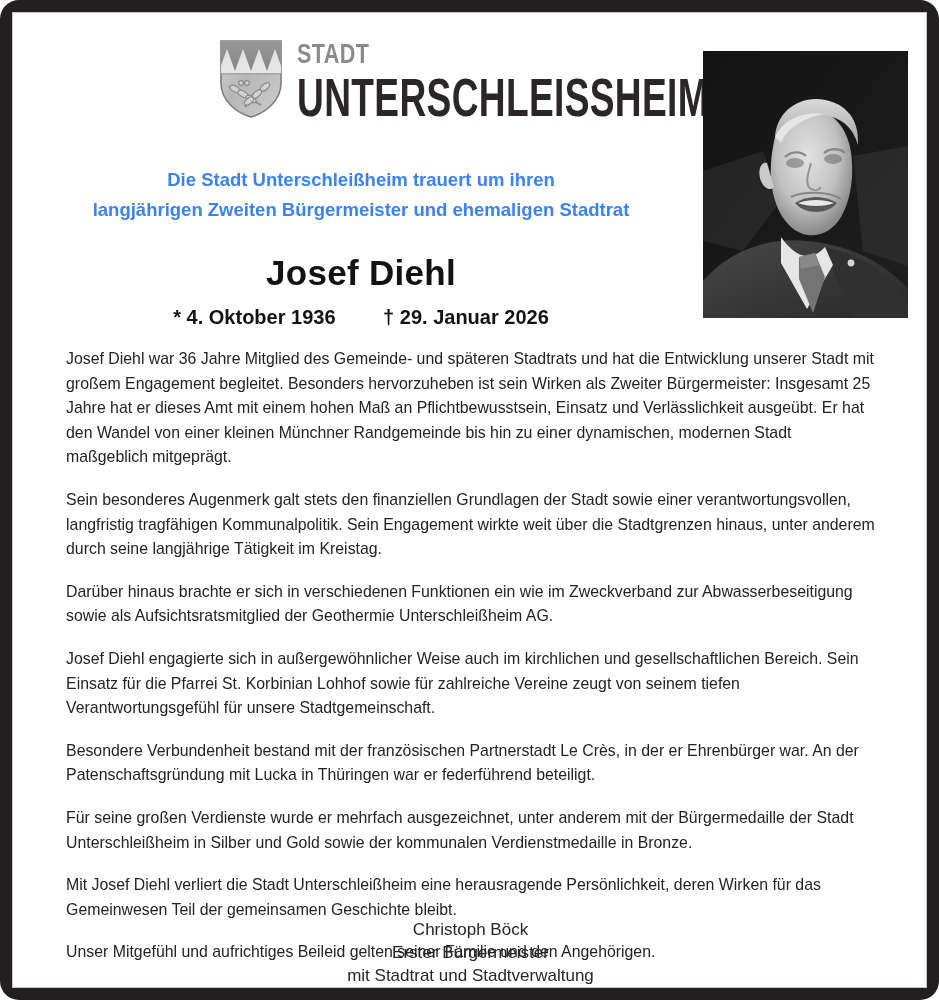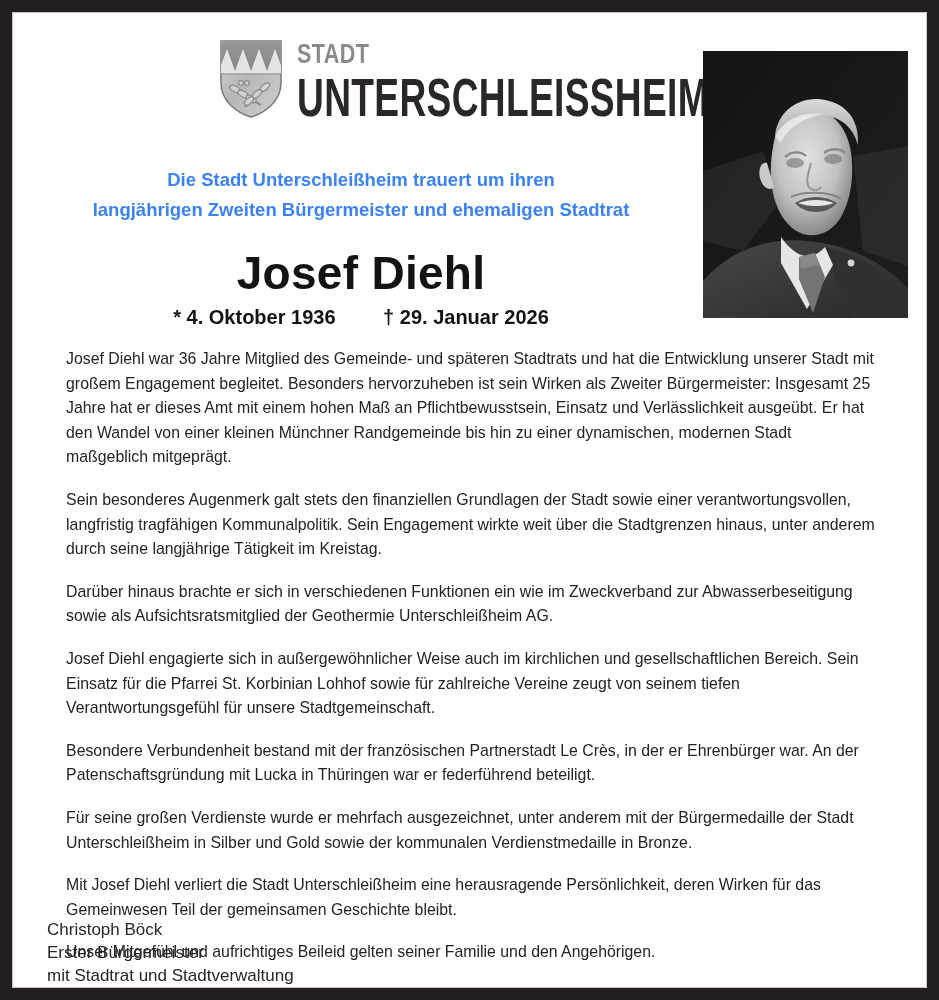--- a/index.html
+++ b/index.html
@@ -11,20 +11,21 @@
 
   #page {
     position: relative;
     width: 939px;
     height: 1000px;
     box-sizing: border-box;
     background: #231f20;
     padding: 12px;
     overflow: hidden;
     font-family: "Liberation Sans", sans-serif;
+    border-radius: 19px;
   }
 
   #inner-frame {
     position: relative;
     width: 100%;
     height: 100%;
     box-sizing: border-box;
     background: #ffffff;
     border: 1px solid #c9c4c6;
     overflow: hidden;
@@ -112,21 +113,21 @@
     line-height: 30px;
     color: #3b82f6;
   }
 
   .name {
     position: absolute;
     left: 28px;
     top: 240px;
     width: 640px;
     text-align: center;
-    font-size: 46px;
+    font-size: 35px;
     font-weight: 700;
     line-height: 40px;
     color: #151213;
     letter-spacing: 0.3px;
   }
 
   .dates {
     position: absolute;
     left: 28px;
     top: 281px;
@@ -161,20 +162,21 @@
   }
 
   .body-text p:last-child { margin-bottom: 0; }
 
   
   .signature {
     position: absolute;
     left: 34px;
     top: 905px;
     width: 847px;
+    text-align: center;
     font-family: "Liberation Sans", sans-serif;
     font-size: 17px;
     line-height: 23px;
     color: #2a2627;
   }
 
   .signature span { display: block; }
 </style>
 </head>
 <body>

